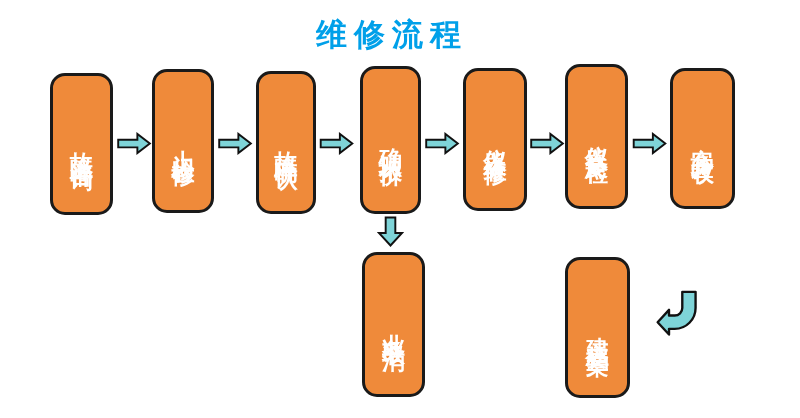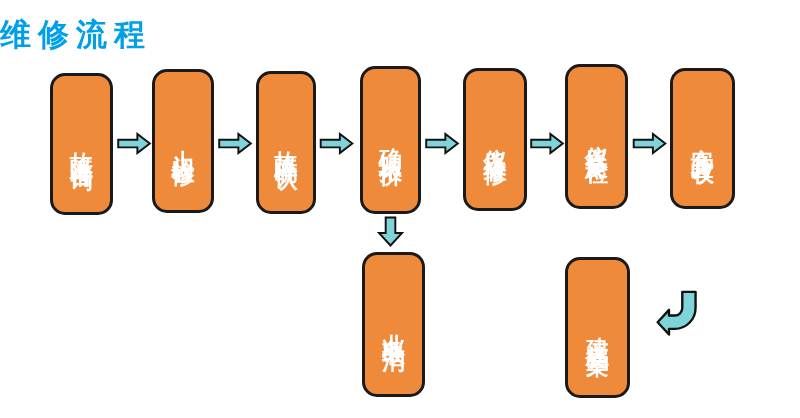--- a/index.html
+++ b/index.html
@@ -13,21 +13,21 @@
     width: 800px;
     height: 418px;
     background: #ffffff;
     overflow: hidden;
   }
   .title {
     position: absolute;
     left: 0;
     top: 14px;
     width: 784px;
-    text-align: left;
+    text-align: center;
     font-size: 31px;
     font-weight: bold;
     letter-spacing: 7px;
     color: #00a0e9;
   }
   .box {
     position: absolute;
     background: #ef8a3a;
     border: 3px solid #1a1a1a;
     border-radius: 15px;

